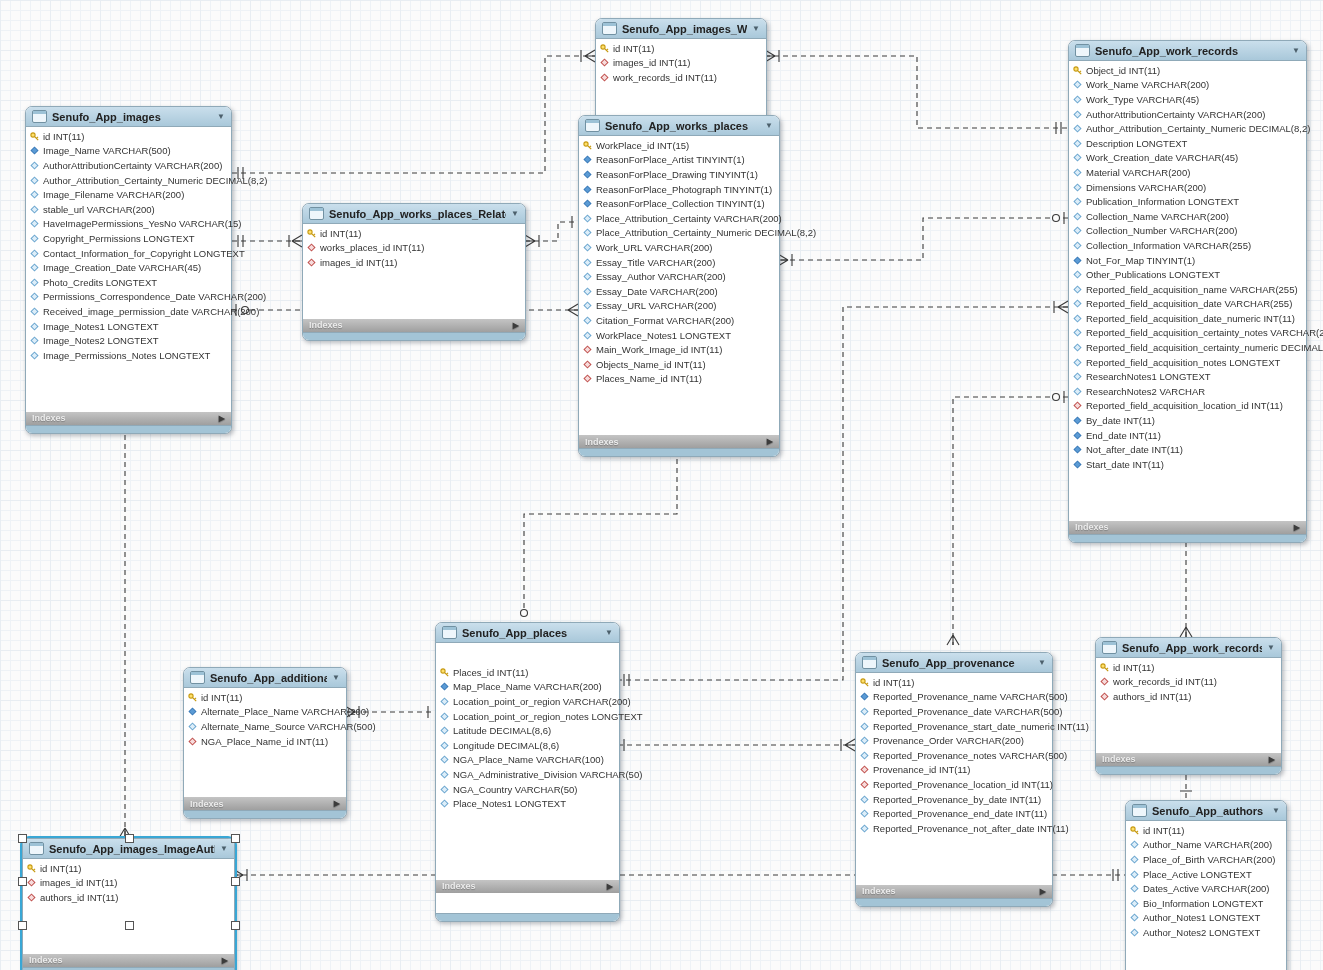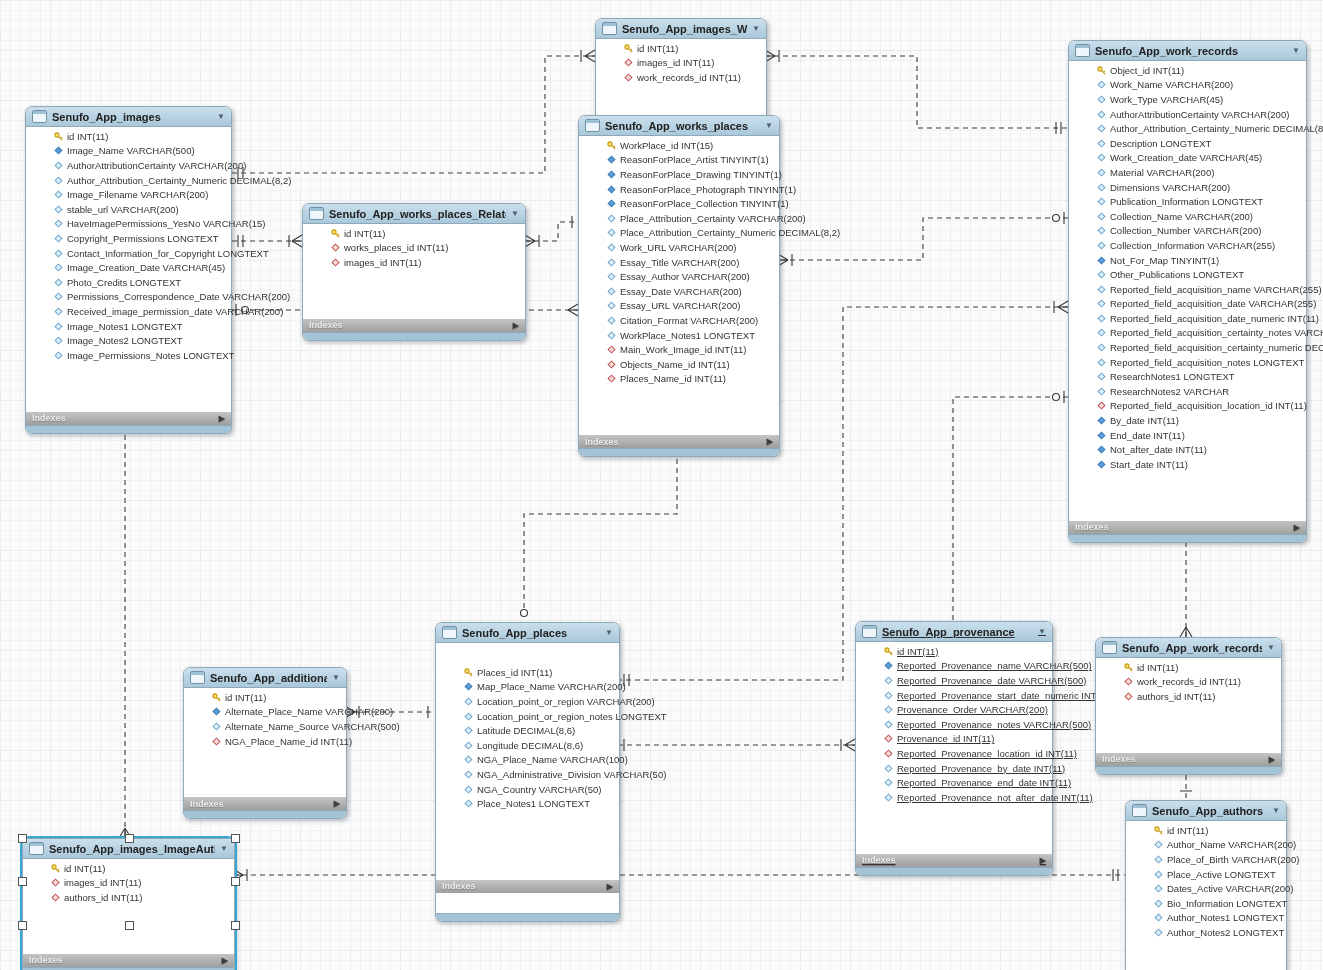--- a/index.html
+++ b/index.html
@@ -26,21 +26,21 @@
   .table.selected{outline:2px solid #39a7d5;outline-offset:0px;}
   .thead{
     height:19px;flex:0 0 19px;display:flex;align-items:center;gap:5px;
     background:linear-gradient(#cadfec,#a9c8da);
     border-bottom:1px solid #8fa9b8;border-radius:6px 6px 0 0;padding:0 6px;
   }
   .ttitle{font-weight:bold;font-size:11px;color:#222;white-space:nowrap;overflow:hidden;flex:1 1 auto;}
   .chev{color:#4c606c;font-size:8px;flex:0 0 auto;}
   .tbl-icon{flex:0 0 auto;width:13px;height:11px;border:1px solid #7191a2;background:#eef6fb;border-radius:2px;position:relative;}
   .tbl-icon::before{content:"";position:absolute;left:0;top:0;right:0;height:3px;background:#9dc2d6;}
-  .rows{flex:1 1 auto;padding:2px 0 1px 0;margin-left:24px;}
+  .rows{flex:1 1 auto;padding:2px 0 1px 0;}
   .row{height:14.6px;display:flex;align-items:center;gap:4px;padding:0 5px 0 4px;white-space:nowrap;}
   .row .fi{flex:0 0 9px;width:9px;height:9px;}
   .footer{
     height:13px;flex:0 0 13px;display:flex;align-items:center;justify-content:space-between;
     background:linear-gradient(#c4c4c4,#9f9f9f);color:#ececec;
     font-size:9px;font-weight:bold;padding:0 6px;text-shadow:0 1px 1px rgba(0,0,0,.25);margin-top:48px;
   }
   .footer .arr{color:#3c3c3c;font-size:8px;}
   .bstrip{height:7px;flex:0 0 7px;background:#a3c4d6;border-radius:0 0 6px 6px;border-top:1px solid #8fa9b8;}
   .handle{position:absolute;width:7px;height:7px;background:#fff;border:1px solid #555;z-index:30;}
@@ -686,21 +686,21 @@
             </svg></span>
           <span>NGA_Place_Name_id INT(11)</span>
         </div>
       </div>
       <div class="footer">
         <span>Indexes</span>
         <span class="arr">▶</span>
       </div>
       <div class="bstrip"></div>
     </div>
-    <div class="table" style="left: 855px; top: 621px; width: 196px; text-decoration: underline;">
+    <div class="table" style="left: 855px; top: 652px; width: 196px;">
       <div class="thead">
         <span class="tbl-icon"></span>
         <span class="ttitle">Senufo_App_provenance</span>
         <span class="chev">▼</span>
       </div>
       <div class="rows">
         <div class="row">
           <span class="fi"><svg width="9" height="9" viewBox="0 0 9 9">
               <circle cx="3" cy="3" r="2.1" fill="#ffe06a" stroke="#c79a10" stroke-width="1.1"></circle>
               <path d="M4.6 4.6 L8.2 8.2 M6.4 6.4 L8 4.8" stroke="#c79a10" stroke-width="1.2" fill="none"></path>

